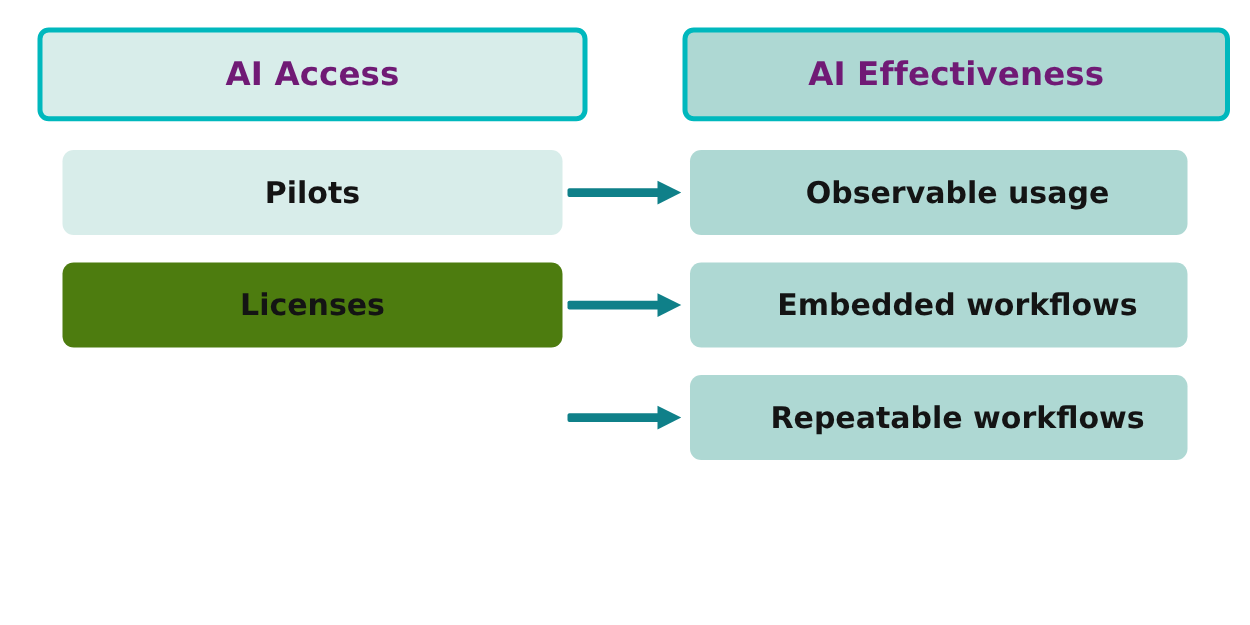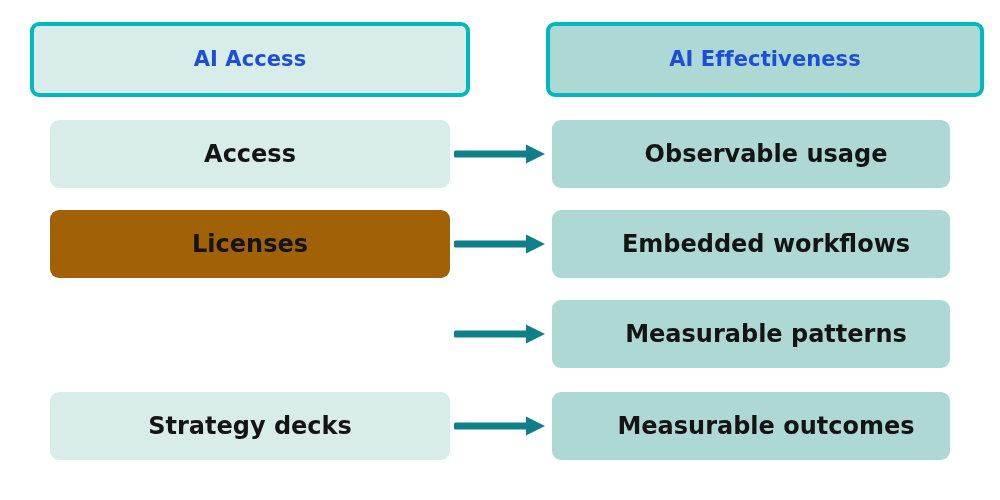--- a/index.html
+++ b/index.html
@@ -26,23 +26,23 @@
     top: 22px;
     height: 75px;
     box-sizing: border-box;
     border-radius: 9px;
     display: flex;
     align-items: center;
     justify-content: center;
     text-align: center;
   }
   .header-box .header-label {
-    font-size: 21px;
+    font-size: 26px;
     font-weight: 700;
-    color: #1d4ed8;
+    color: #701a75;
     letter-spacing: 0.1px;
     line-height: 1;
   }
   #header-left {
     left: 30px;
     width: 440px;
   }
   #header-right {
     left: 530px;
     width: 438px;
@@ -112,66 +112,52 @@
     <span class="header-label">AI Access</span>
   </div>
 
   <div class="header-box" id="header-right" style="background: rgb(174, 216, 211); border: 4px solid rgb(0, 184, 189);">
     <span class="header-label">AI Effectiveness</span>
   </div>
 
   <div class="rows-layer" id="rows-layer">
       <div class="row" style="top: 120px;">
         <div class="row-box left" style="background: rgb(216, 237, 234);">
-          <span class="row-label">Access</span>
+          <span class="row-label">Pilots</span>
         </div>
         <div class="arrow">
           <svg width="96" height="24" viewBox="0 0 96 24" xmlns="http://www.w3.org/2000/svg">
             <rect x="2" y="8.5" width="76" height="7" rx="1.5" fill="#0f8089"></rect>
             <path d="M74 2.5 L93 12 L74 21.5 Z" fill="#0f8089"></path>
           </svg>
         </div>
         <div class="row-box right" style="background: rgb(174, 216, 211);">
           <span class="row-label">Observable usage</span>
         </div>
       </div>
       <div class="row" style="top: 210px;">
-        <div class="row-box left" style="background: #a16207;">
+        <div class="row-box left" style="background: #4d7c0f;">
           <span class="row-label">Licenses</span>
         </div>
         <div class="arrow">
           <svg width="96" height="24" viewBox="0 0 96 24" xmlns="http://www.w3.org/2000/svg">
             <rect x="2" y="8.5" width="76" height="7" rx="1.5" fill="#0f8089"></rect>
             <path d="M74 2.5 L93 12 L74 21.5 Z" fill="#0f8089"></path>
           </svg>
         </div>
         <div class="row-box right" style="background: rgb(174, 216, 211); justify-content: center;">
           <span class="row-label">Embedded workflows</span>
         </div>
       </div>
       <div class="row" style="top: 300px;">
         <div class="arrow">
           <svg width="96" height="24" viewBox="0 0 96 24" xmlns="http://www.w3.org/2000/svg">
             <rect x="2" y="8.5" width="76" height="7" rx="1.5" fill="#0f8089"></rect>
             <path d="M74 2.5 L93 12 L74 21.5 Z" fill="#0f8089"></path>
           </svg>
         </div>
         <div class="row-box right" style="background: rgb(174, 216, 211);">
-          <span class="row-label">Measurable patterns</span>
-        </div>
-      </div>
-      <div class="row" style="top: 392px;">
-        <div class="row-box left" style="background: rgb(216, 237, 234);">
-          <span class="row-label">Strategy decks</span>
-        </div>
-        <div class="arrow">
-          <svg width="96" height="24" viewBox="0 0 96 24" xmlns="http://www.w3.org/2000/svg">
-            <rect x="2" y="8.5" width="76" height="7" rx="1.5" fill="#0f8089"></rect>
-            <path d="M74 2.5 L93 12 L74 21.5 Z" fill="#0f8089"></path>
-          </svg>
-        </div>
-        <div class="row-box right" style="background: rgb(174, 216, 211);">
-          <span class="row-label">Measurable outcomes</span>
+          <span class="row-label">Repeatable workflows</span>
         </div>
       </div>
     </div>
 
 </div>
 
 </body></html>

